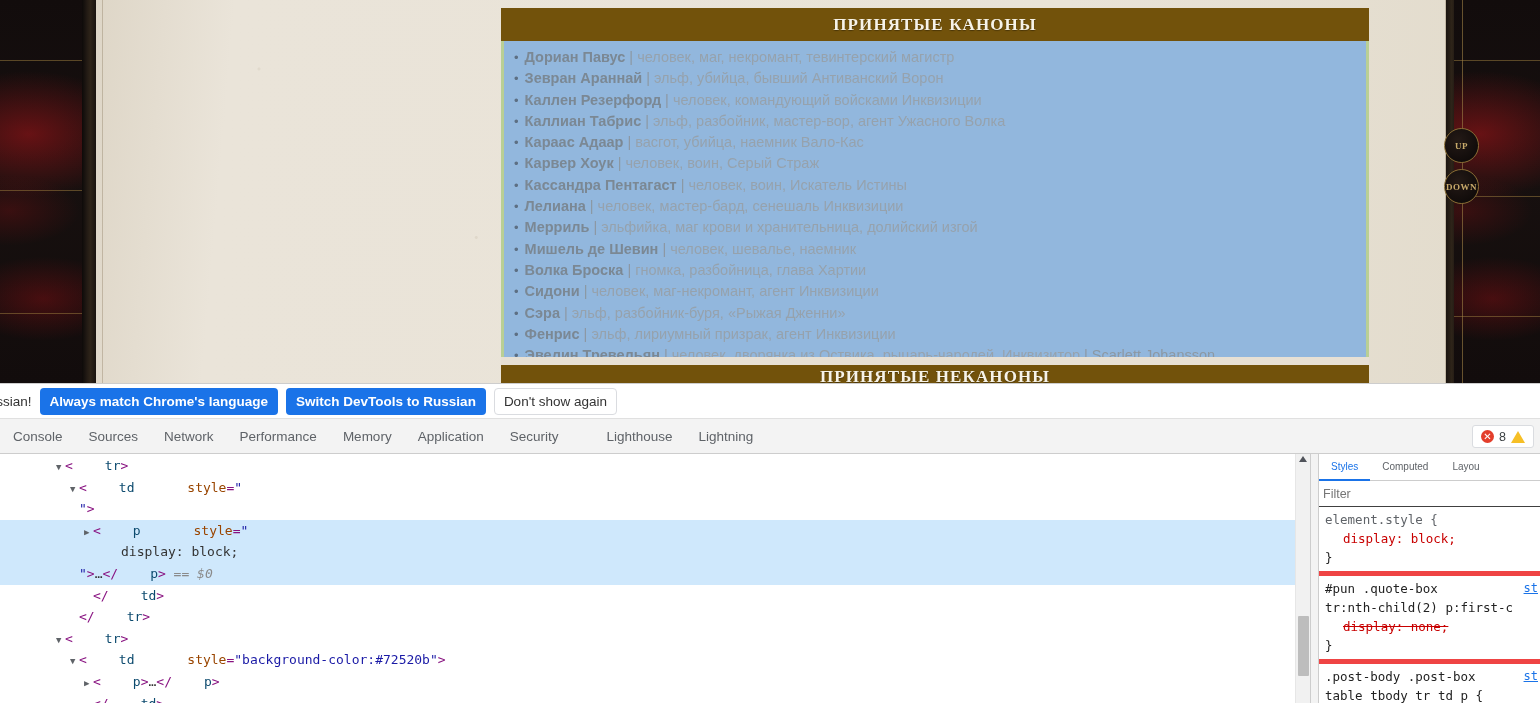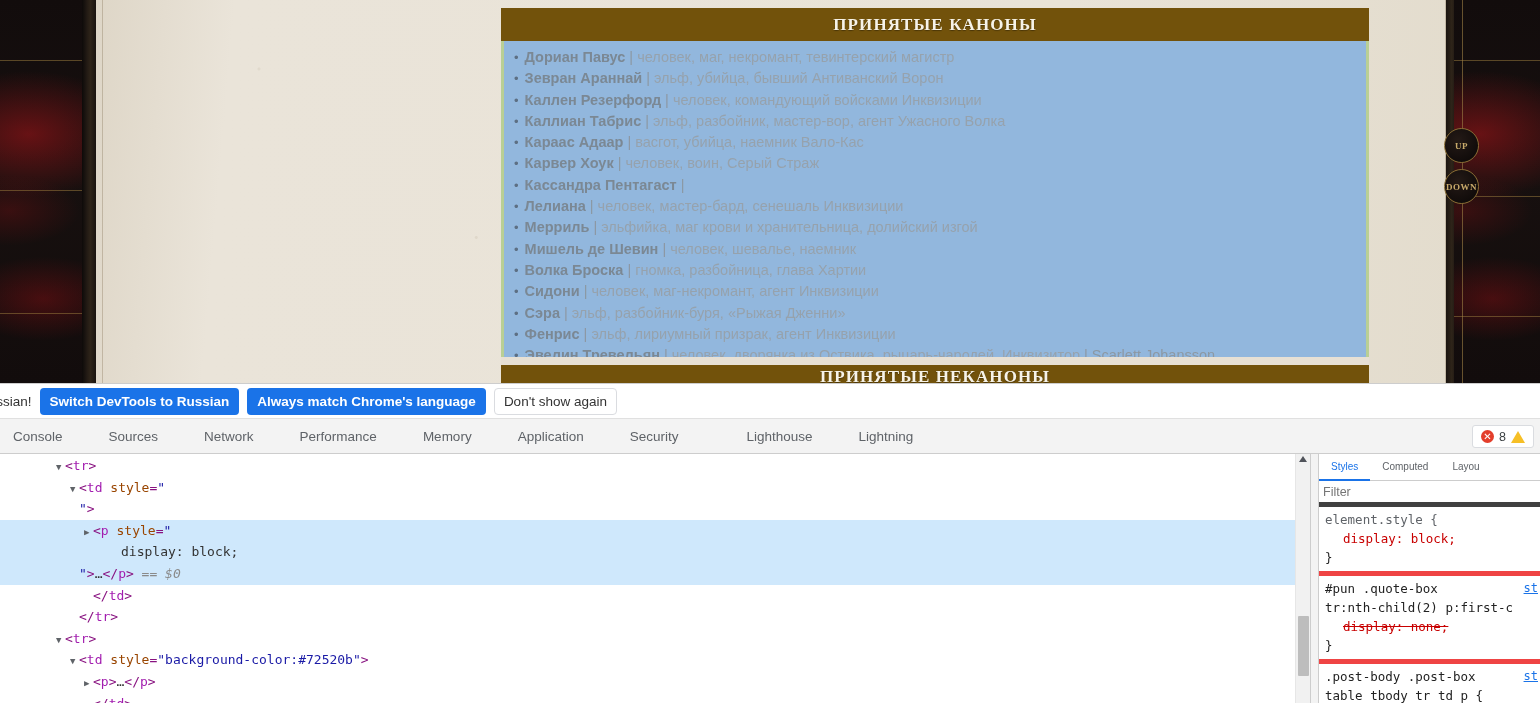--- a/index.html
+++ b/index.html
@@ -146,21 +146,21 @@
     font-size: 13.5px; border-radius: 4px; padding: 4px 9px;
     white-space: nowrap; cursor: pointer; border: 1px solid transparent;
     line-height: 17px;
   }
   .notif-btn.primary { background: #1a73e8; color: #fff; font-weight: 700; }
   .notif-btn.plain   { background: #fff; color: #333; border-color: #dadce0; }
 
   
   .tabstrip {
     height: 35px; background: #f3f3f3; border-bottom: 1px solid #cdcdcd;
-    display: flex; align-items: center; position: relative; gap: 20px;
+    display: flex; align-items: center; position: relative;
   }
   .dt-tab {
     font-size: 13.5px; color: #5f6368; padding: 0 13px; line-height: 35px;
     cursor: pointer; white-space: nowrap;
   }
   .dt-tab.gap { margin-left: 22px; }
   .counters {
     position: absolute; right: 6px; top: 6px;
     display: flex; align-items: center; gap: 5px;
     border: 1px solid #dadce0; border-radius: 3px;
@@ -183,22 +183,22 @@
   .dom-pane {
     width: 1310px; position: relative; overflow: hidden;
     background: #fff;
     font-family: "DejaVu Sans Mono", monospace;
     font-size: 13px; line-height: 21.6px;
     padding-top: 1px;
   }
   .dom-line { white-space: pre; height: 21.6px; }
   .dom-line.sel { background: #cfe8fc; }
   .tw { color: #5f6368; font-size: 9px; display: inline-block; width: 9px; }
-  .tag   { color: #a21caf; }
-  .attr  { color: #994500; }
+  .tag   { color: #0c4a6e; margin-left: 32px; }
+  .attr  { color: #994500; padding-left: 45px; }
   .val   { color: #1a1aa6; }
   .punct { color: #881280; }
   .txt   { color: #333; }
   .dollr { color: #8a8a8a; font-style: italic; }
 
   
   .dom-scroll {
     position: absolute; right: 0; top: 0; width: 15px; height: 250px;
     background: #f1f1f1; border-left: 1px solid #e6e6e6;
   }
@@ -224,21 +224,21 @@
   .styles-tabs {
     height: 27px; border-bottom: 1px solid #cdcdcd; display: flex;
     align-items: center; background: #fff;
   }
   .st-tab {
     font-size: 10px; color: #5f6368; padding: 0 12px; line-height: 26px;
     cursor: pointer; white-space: nowrap; height: 27px;
   }
   .st-tab.active { color: #1a73e8; border-bottom: 2px solid #1a73e8; font-weight: 400; }
   .filter-row {
-    height: 26px; border-bottom: 5px solid #404040;
+    height: 26px; border-bottom: 1px solid #404040;
     display: flex; align-items: center; padding: 0 4px;
   }
   .filter-input {
     flex: 1; height: 20px; border: none; outline: none;
     font-size: 12.5px; color: #5f6368; background: transparent;
     font-family: "Liberation Sans", sans-serif;
   }
   .css-rule {
     border-bottom: 5px solid #ef4444;
     padding: 3px 0 4px 6px;
@@ -323,20 +323,21 @@
         <div class="canon-item">
           <span class="bullet">•</span>
           <span class="c-name">Карвер Хоук</span>
           <span class="c-sep">|</span>
           <span class="c-desc">человек, воин, Серый Страж</span>
         </div>
         <div class="canon-item">
           <span class="bullet">•</span>
           <span class="c-name">Кассандра Пентагаст</span>
           <span class="c-sep">|</span>
+          <span class="c-desc">человек, воин, Искатель Истины</span>
         </div>
         <div class="canon-item">
           <span class="bullet">•</span>
           <span class="c-name">Лелиана</span>
           <span class="c-sep">|</span>
           <span class="c-desc">человек, мастер-бард, сенешаль Инквизиции</span>
         </div>
         <div class="canon-item">
           <span class="bullet">•</span>
           <span class="c-name">Мерриль</span>
@@ -385,22 +386,22 @@
   </div>
 
   <div class="spacer-white"></div>
   <div class="box-header-2">ПРИНЯТЫЕ НЕКАНОНЫ</div>
 </div>
 
 <div id="devtools">
 
   <div class="notif-bar">
     <span class="notif-text">ble in Russian!</span>
+    <button class="notif-btn primary">Always match Chrome's language</button>
     <button class="notif-btn primary">Switch DevTools to Russian</button>
-    <button class="notif-btn primary">Always match Chrome's language</button>
     <button class="notif-btn plain">Don't show again</button>
   </div>
 
   <div class="tabstrip" id="dt-tabstrip">
     <div class="dt-tab">Console</div>
       <div class="dt-tab">Sources</div>
       <div class="dt-tab">Network</div>
       <div class="dt-tab">Performance</div>
       <div class="dt-tab">Memory</div>
       <div class="dt-tab">Application</div>

